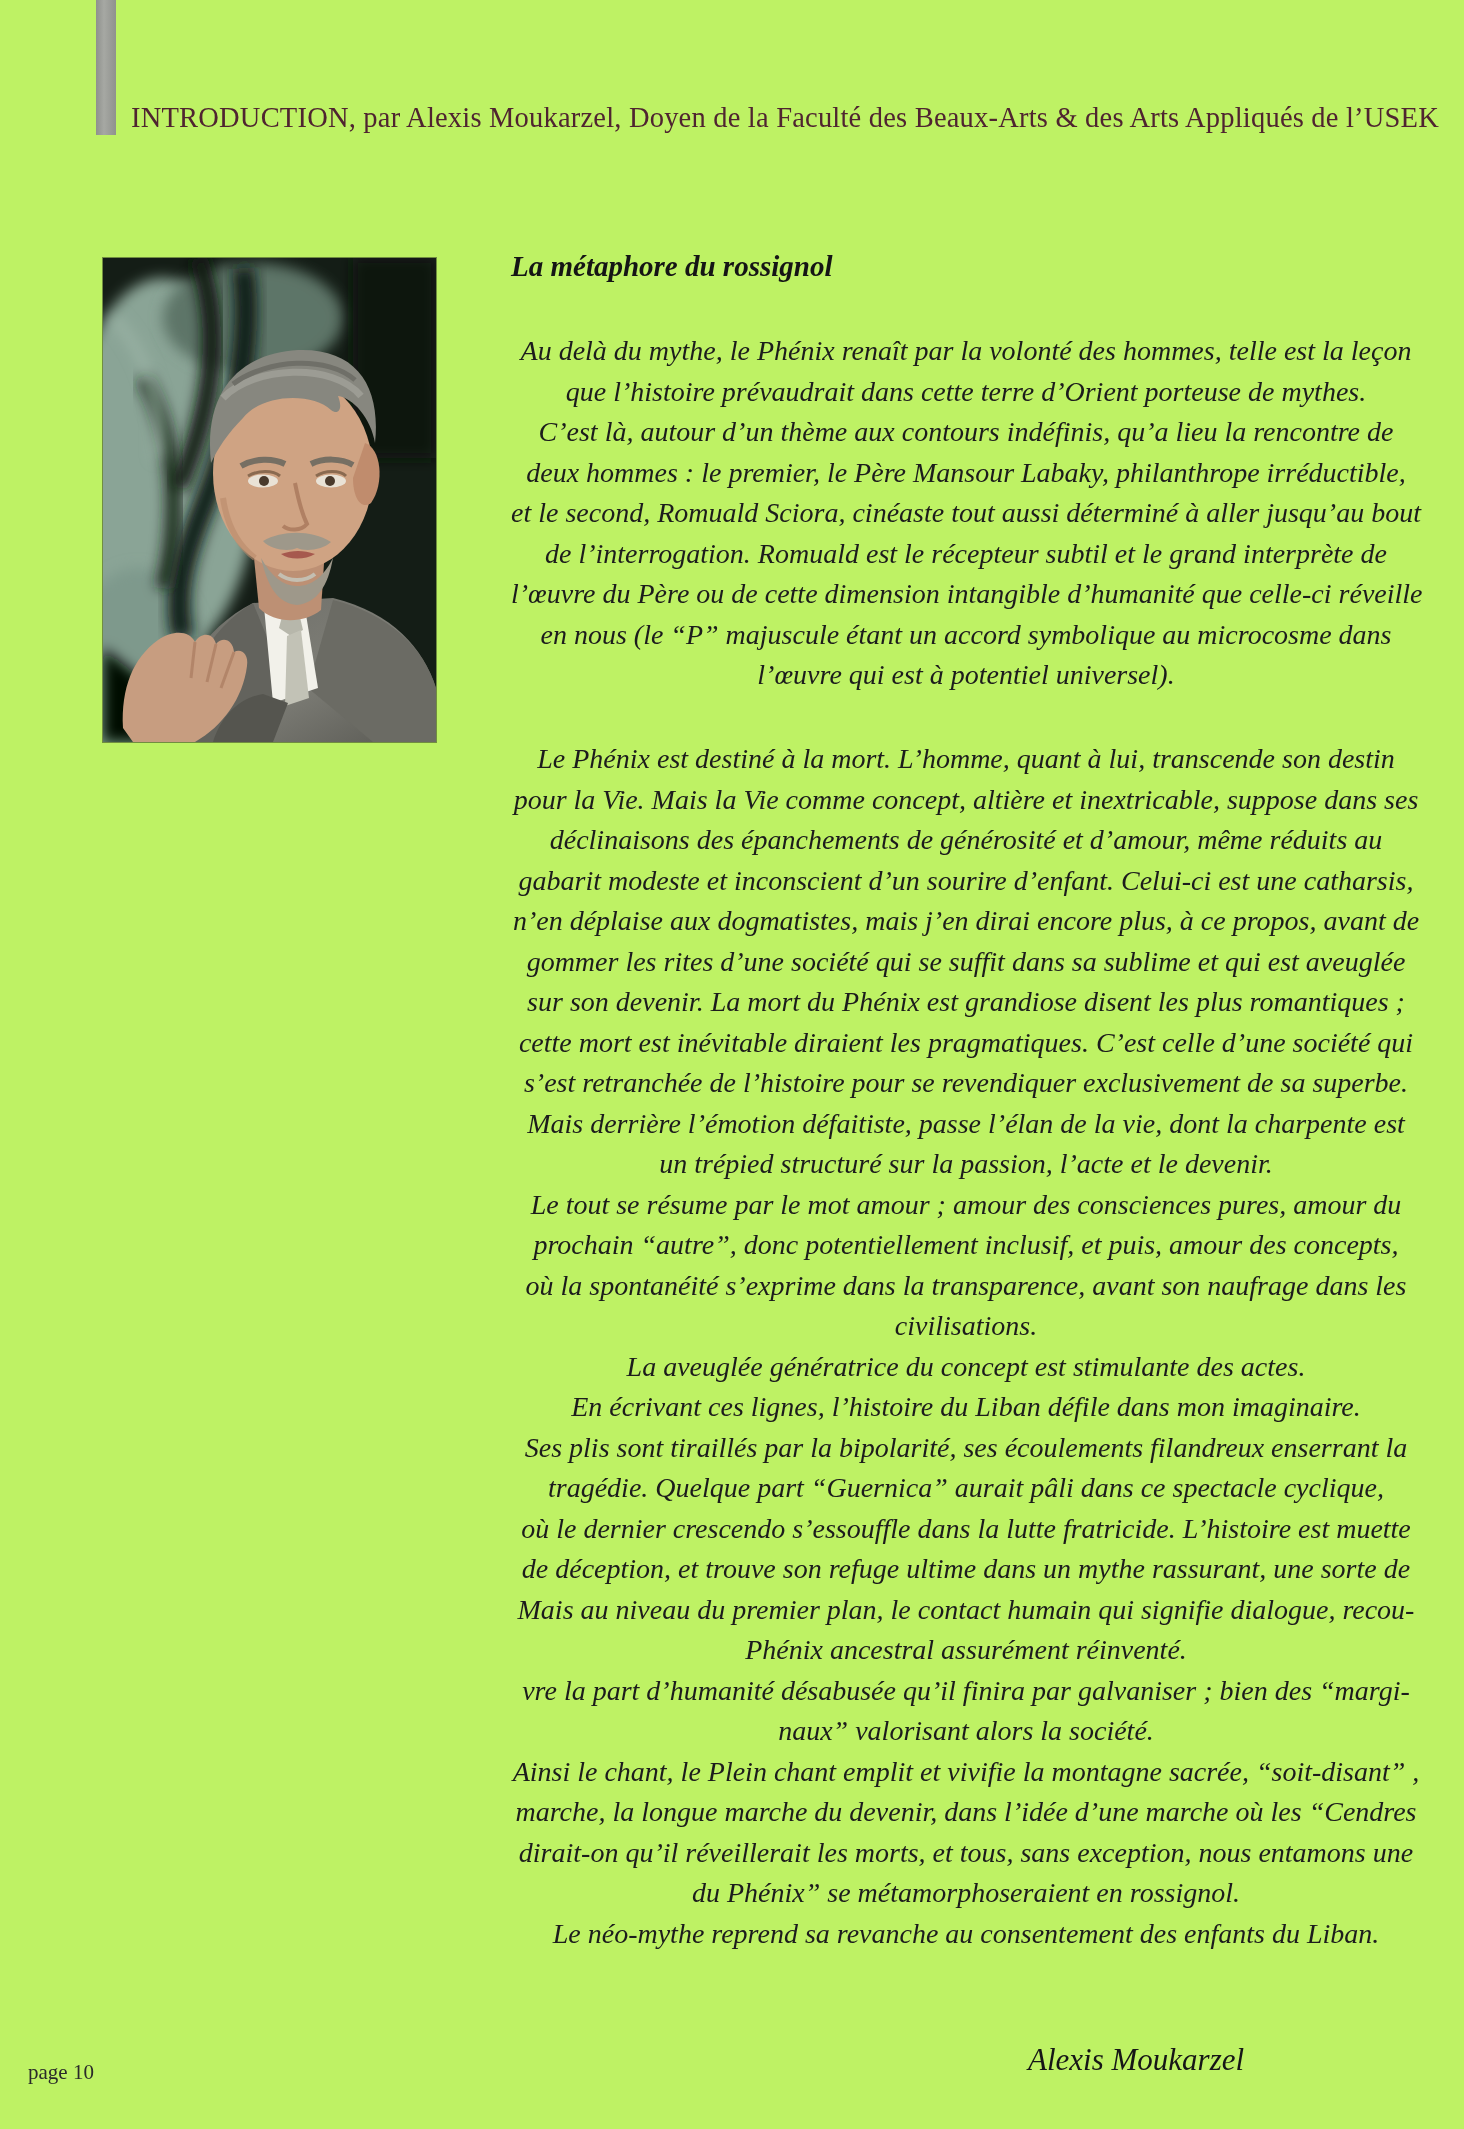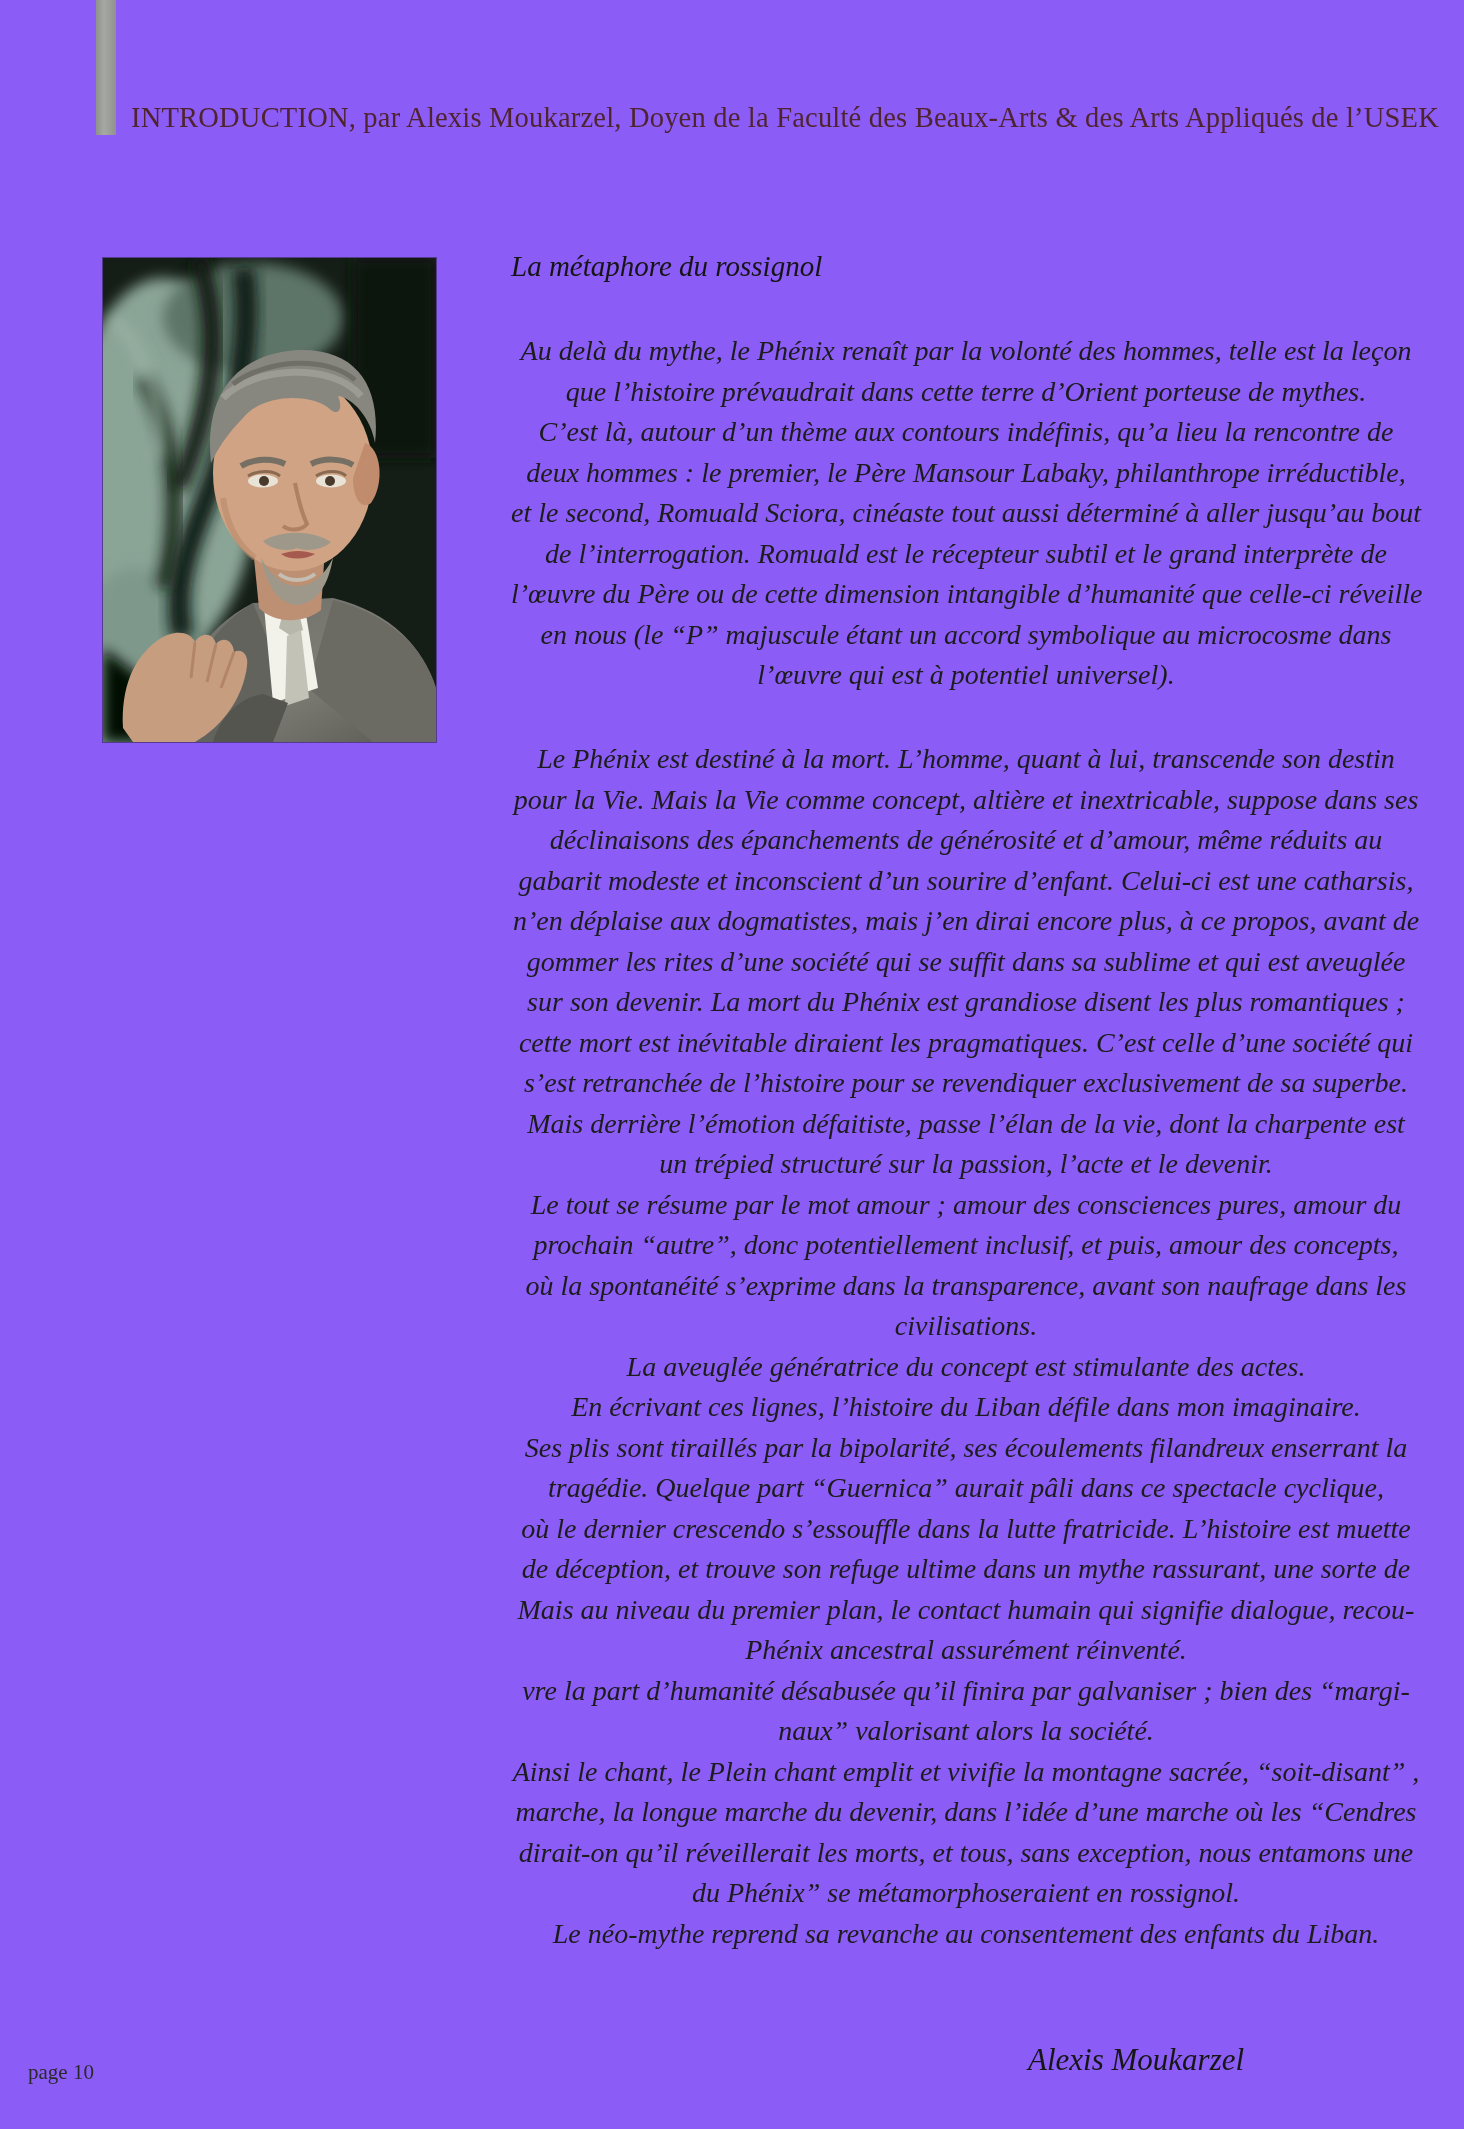--- a/index.html
+++ b/index.html
@@ -4,41 +4,41 @@
 <style>
   html,body{margin:0;padding:0;}
   body{
     width:1464px;height:2129px;
     background:#f4f4f1;
     font-family:"Liberation Serif", serif;
     position:relative;
   }
   .sheet{
     position:absolute;left:0;top:0;width:1464px;height:2129px;
-    background:#8b5cf6;
+    background:#bef264;
     overflow:hidden;
   }
   .accent-bar{
     position:absolute;left:96px;top:0;width:20px;height:135px;
     background:linear-gradient(to right,#8f918d,#a6a8a3 40%,#90928e);
   }
   .header-line{
     position:absolute;left:131px;top:102px;width:1290px;
     font-size:28.5px;color:#4f2430;letter-spacing:.2px;
     white-space:nowrap;
   }
   .photo-frame{
     position:absolute;left:103px;top:258px;width:333px;height:484px;
     outline:1px solid rgba(20,20,20,.45);
     background:#101a13;
   }
   .photo-frame svg{display:block;width:100%;height:100%;}
   .article-title{
     position:absolute;left:511px;top:250px;
-    font-size:29px;font-weight:normal;font-style:italic;color:#151515;
+    font-size:29px;font-weight:bold;font-style:italic;color:#151515;
   }
   .para{
     position:absolute;left:511px;width:910px;
     font-size:28px;font-style:italic;color:#1c1c1c;text-align:center;
   }
   .para .line{height:40.5px;line-height:40.5px;white-space:nowrap;}
   .para1{top:331px;}
   .para2{top:739px;}
   .footer-page{
     position:absolute;left:28px;top:2060px;

